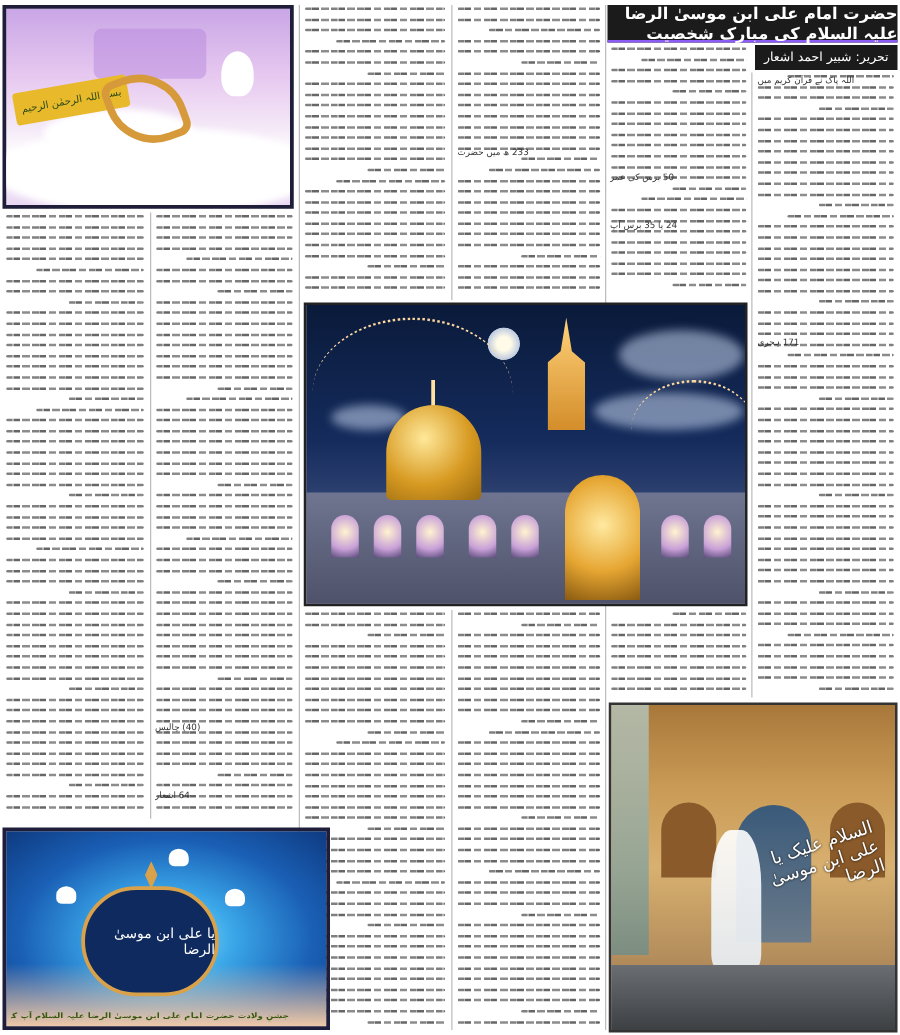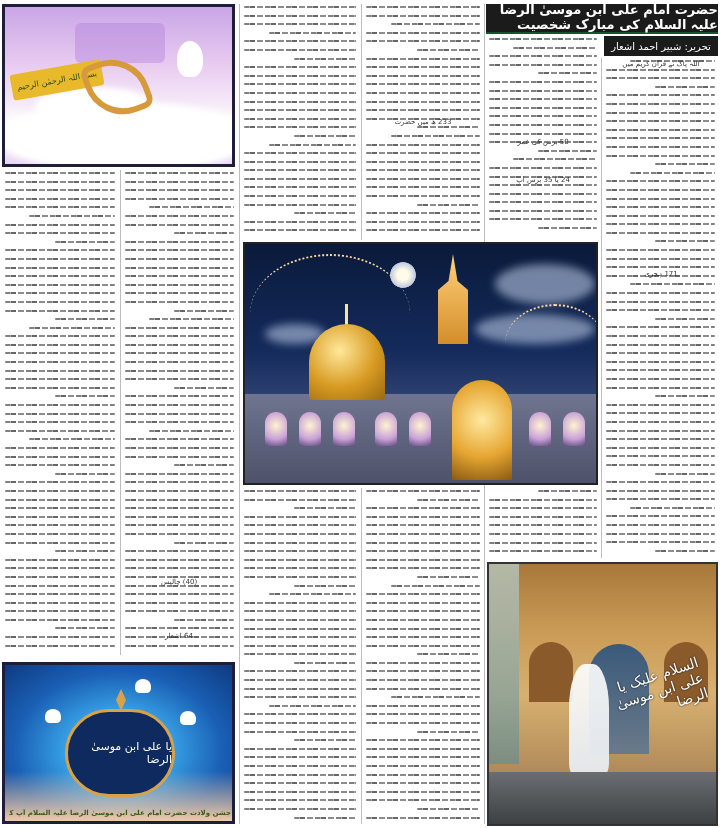--- a/index.html
+++ b/index.html
@@ -11,28 +11,28 @@
   .col { position: absolute; overflow: hidden; direction: rtl; padding: 2px 3px; }
   .line {
     height: 2px; margin: 0 0 6.6px 0; border-radius: 1px;
     background: repeating-linear-gradient(90deg, #555 0 5px, #9a9a9a 5px 6px, #333 6px 11px, transparent 11px 13px, #666 13px 19px, transparent 19px 21px);
     opacity: .75;
   }
   .line.short { width: 55%; }
   .line.mid { width: 78%; }
   .snippet {
     font-family: "DejaVu Sans", sans-serif; font-size: 7px; color: #333; line-height: 8.6px;
-    direction: rtl; text-align: center; white-space: nowrap; overflow: hidden;
+    direction: rtl; text-align: left; white-space: nowrap; overflow: hidden;
   }
 
   
   .headline {
     position: absolute; left: 486px; top: 4px; width: 232px; height: 30px;
-    background: #1b1b1b; color: #fff; display: flex; align-items: flex-end; justify-content: center;
-    direction: rtl; font-size: 13px; font-weight: bold; border-bottom: 2px solid #14532d;
+    background: #1b1b1b; color: #fff; display: flex; align-items: flex-start; justify-content: center;
+    direction: rtl; font-size: 13px; font-weight: bold; border-bottom: 2px solid #8b5cf6;
   }
   .byline {
     position: absolute; left: 604px; top: 36px; width: 114px; height: 20px;
     background: #1b1b1b; color: #fff; display: flex; align-items: center; justify-content: center;
     direction: rtl; font-size: 10px;
   }
 
   
   .img { position: absolute; overflow: hidden; }
   .img1 {
@@ -60,21 +60,21 @@
   .img2 .dome { position:absolute; left:64px; top:80px; width:76px; height:76px; border-radius: 50% 50% 4px 4px; background: radial-gradient(circle at 40% 35%, #ffe89a, #d79a22 55%, #9a6a10); }
   .img2 .spire { position:absolute; left:100px; top:60px; width:3px; height:22px; background:#ffe2a0; }
   .img2 .minaret { position:absolute; left:193px; top:10px; width:30px; height:90px; background: linear-gradient(180deg,#ffd27a,#d48d2a); clip-path: polygon(50% 0, 65% 30%, 100% 40%, 100% 100%, 0 100%, 0 40%, 35% 30%); }
   .img2 .iwan { position:absolute; left:207px; top:136px; width:60px; height:100px; background: radial-gradient(circle at 50% 40%, #ffe9a0, #e6a632 55%, #8a5a10); border-radius: 30px 30px 0 0; }
   .img2 .facade { position:absolute; left:0; top:150px; width:100%; height:93px; background: linear-gradient(180deg, #6f7590, #4d5068); }
   .img2 .arch { position:absolute; top:168px; width:22px; height:34px; border-radius: 11px 11px 0 0; background: radial-gradient(circle at 50% 40%, #fff3d0, #c8a0d8 60%, #5a4a7a); }
   .img2 .lights { position:absolute; border-top: 2px dotted #ffd8a0; border-radius: 50%; }
   .img2 .cloudband { position:absolute; background: rgba(200,215,240,0.55); border-radius: 50%; filter: blur(4px); }
 
   .img3 {
-    left: 2px; top: 662px; width: 233px; height: 162px; border: 3px solid #1e1e3a;
+    left: 2px; top: 662px; width: 262px; height: 162px; border: 3px solid #1e1e3a;
     background: radial-gradient(ellipse at 50% 55%, #8ee6ff 0%, #3aa6e8 30%, #1a5fb5 65%, #0e3a80 100%);
     padding-left: 17px;
   }
   .img3 .bottomfade { position:absolute; left:0; bottom:0; width:100%; height:50px; background: linear-gradient(180deg, transparent, #f0c9a8); }
   .img3 .medallion { position:absolute; left:60px; top:44px; width:110px; height:88px; background:#0f2a5e; border:3px solid #d9a24a; border-radius: 40% 40% 40% 40% / 50% 50% 50% 50%; display:flex; align-items:center; justify-content:center; color:#fff; font-size:11px; direction: rtl; }
   .img3 .finial { position:absolute; left:111px; top:24px; width:10px; height:22px; background:#d9a24a; clip-path: polygon(50% 0,100% 50%,50% 100%,0 50%); }
   .img3 .dove { position:absolute; width:16px; height:14px; background:#fff; border-radius: 50% 50% 30% 30%; }
   .img3 .caption { position:absolute; left:4px; bottom:4px; width:222px; font-size:7px; color:#3a5a10; direction: rtl; text-align:center; white-space:nowrap; overflow:hidden; font-weight:bold; }
 
   .img4 {

